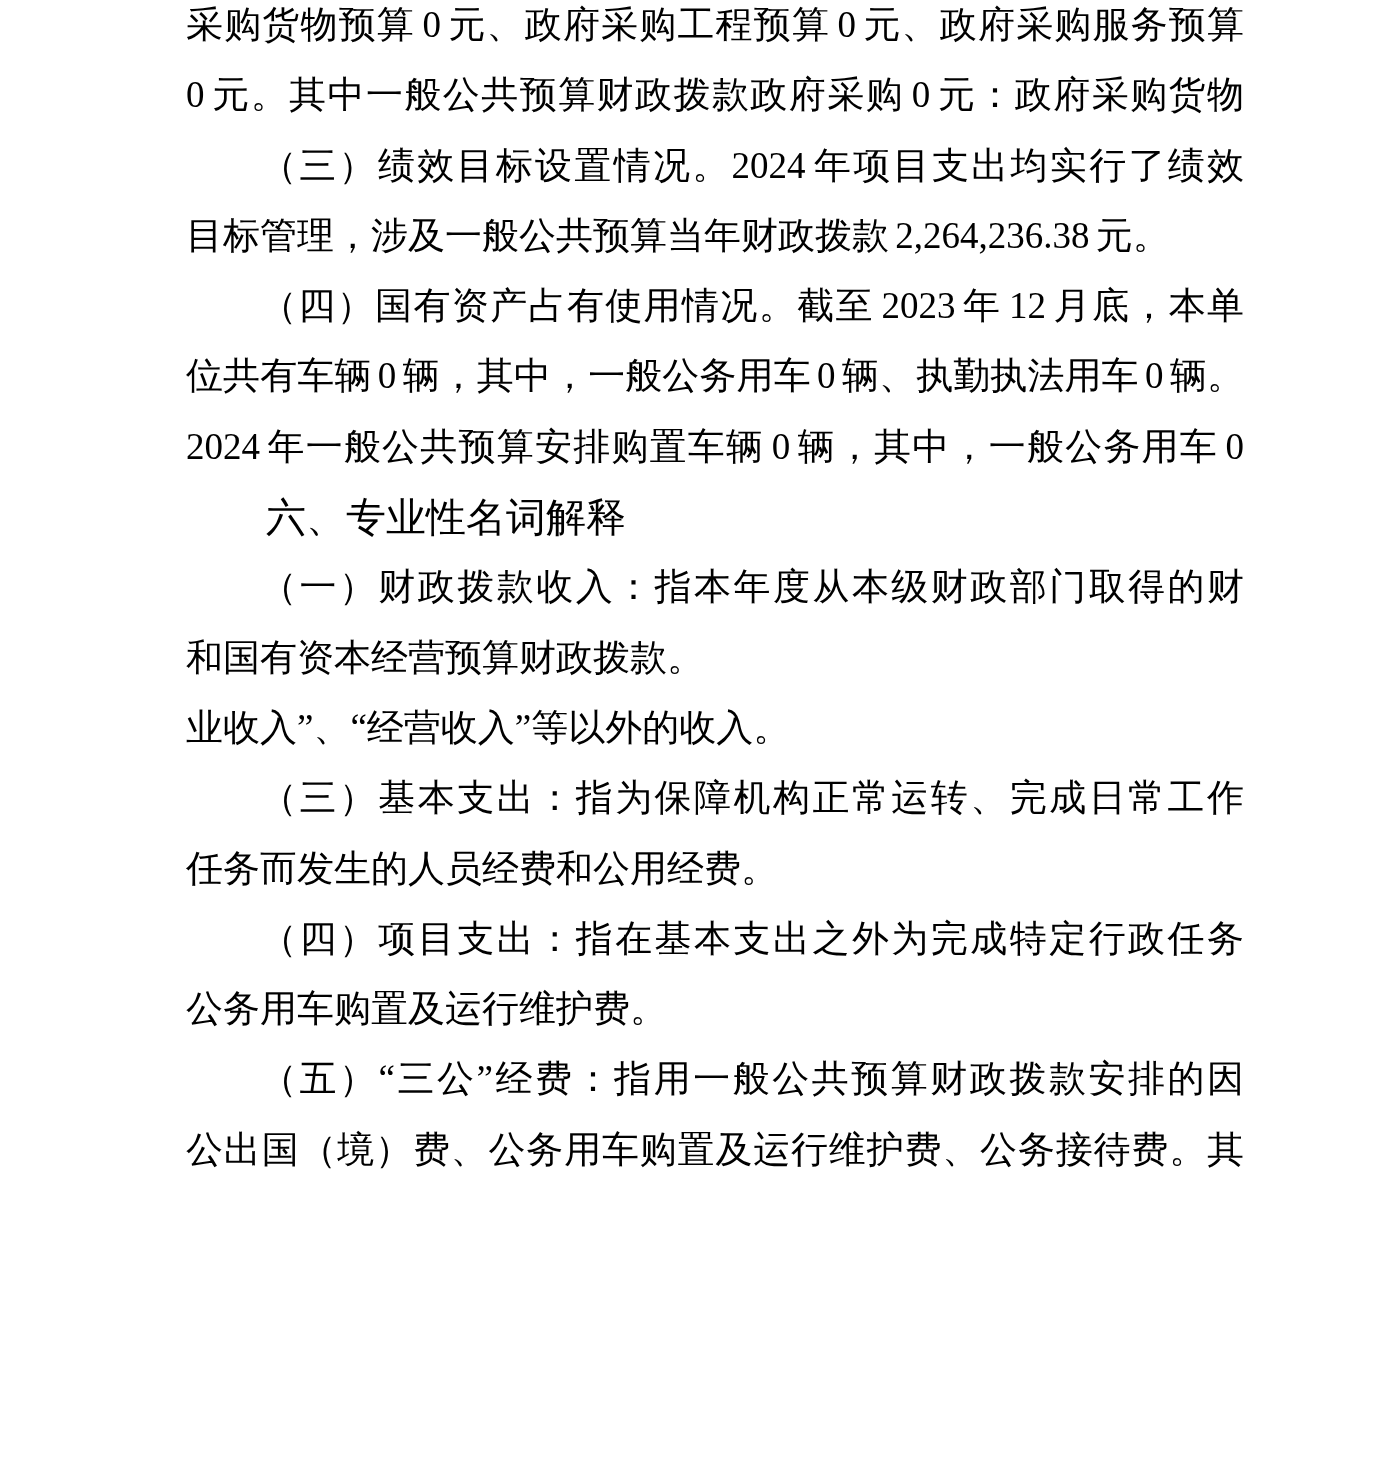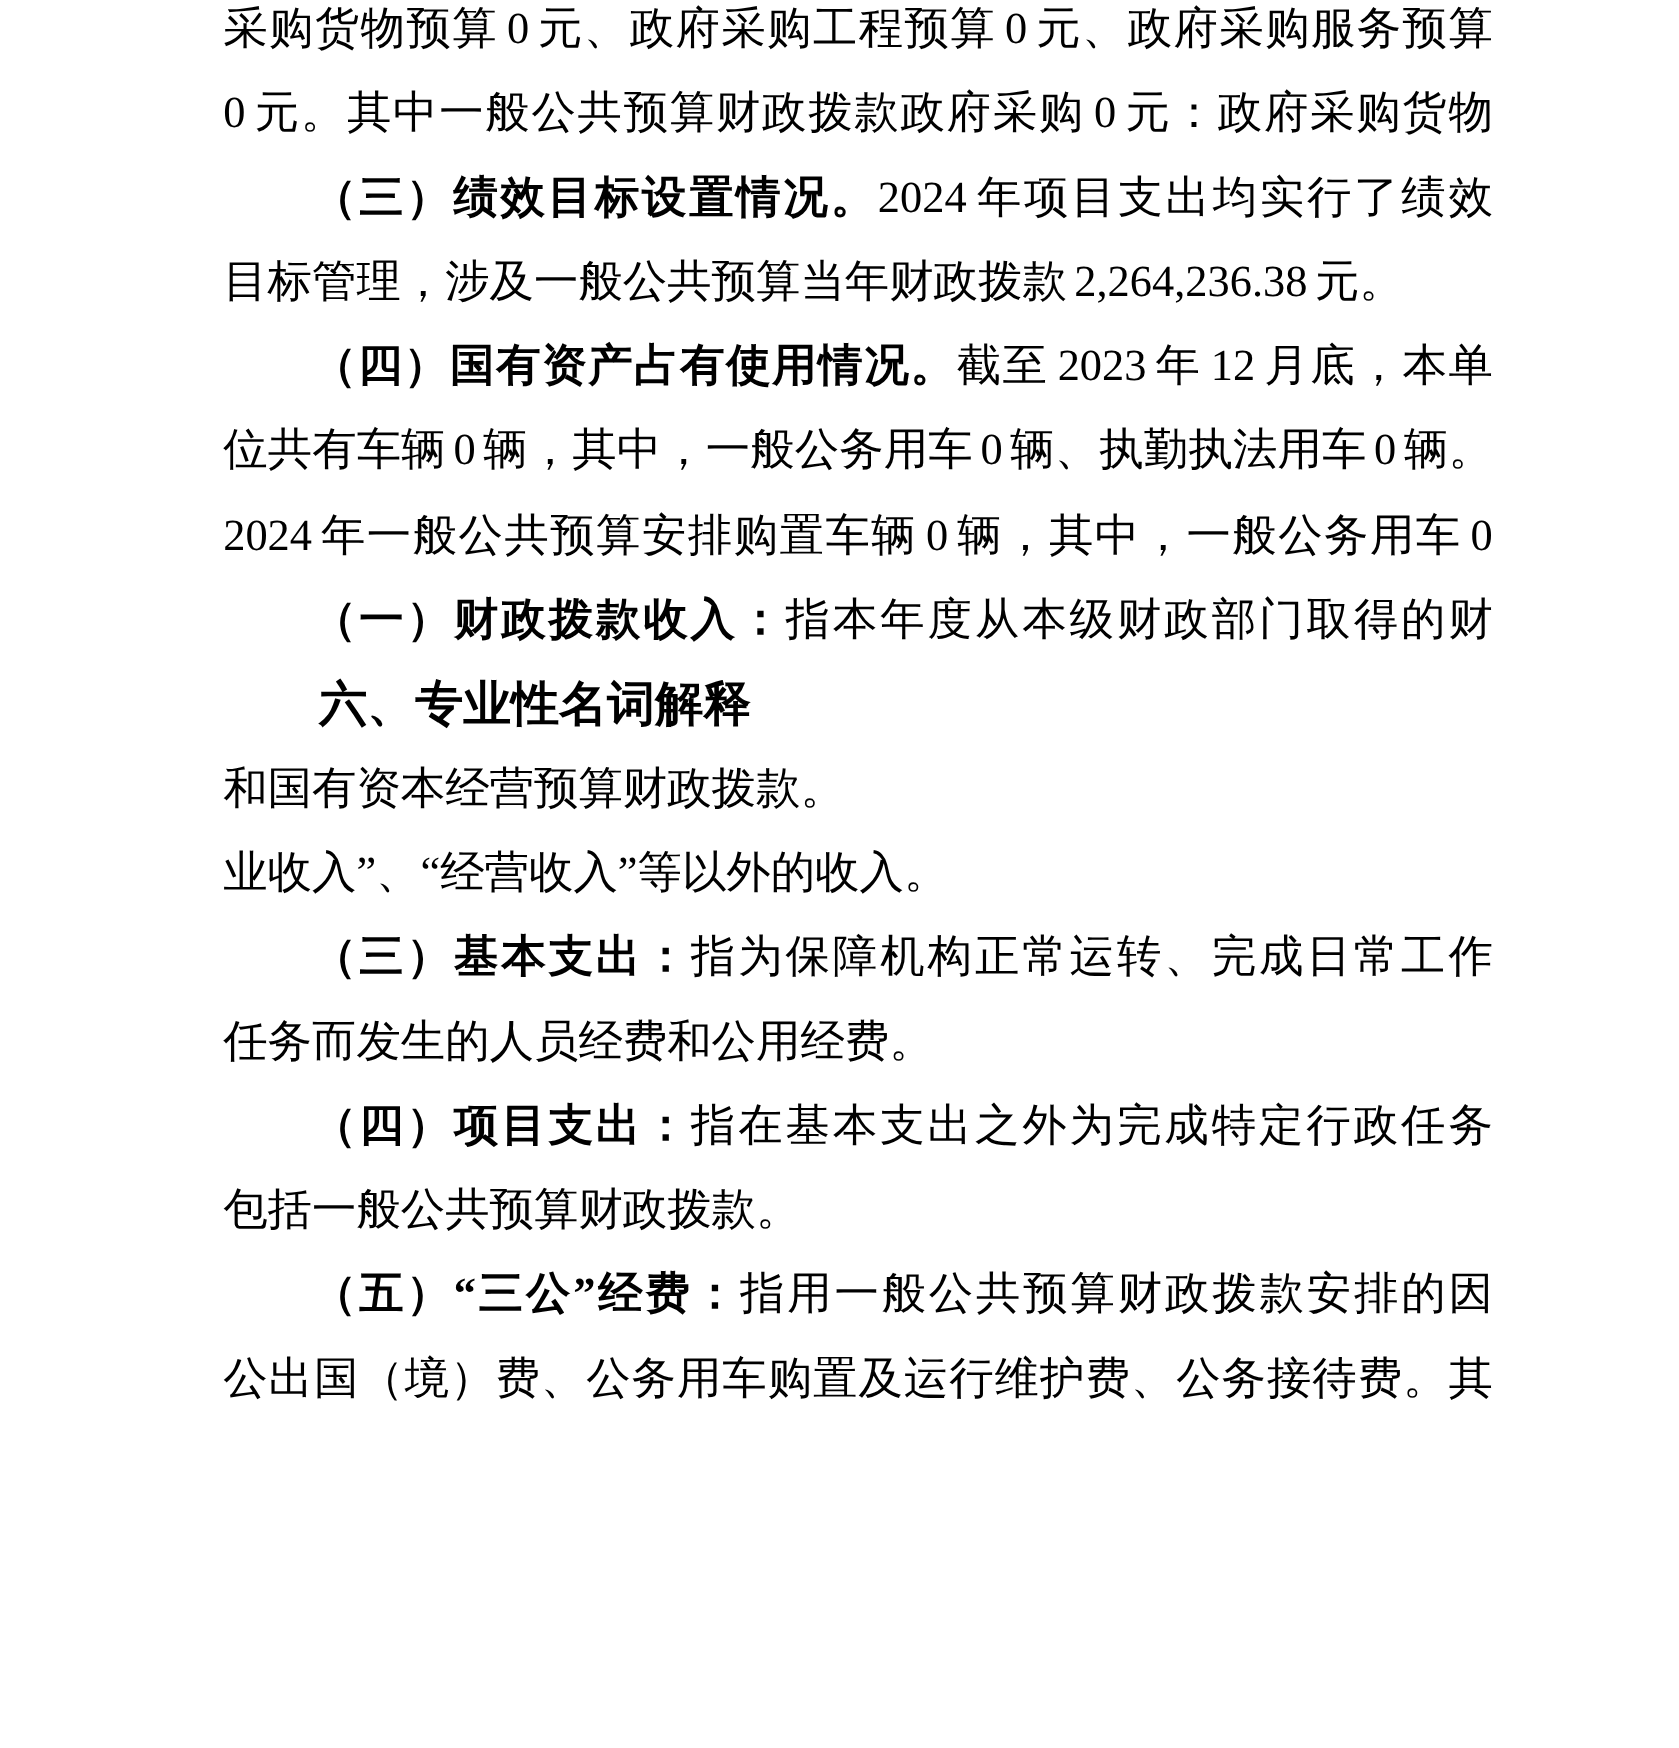--- a/index.html
+++ b/index.html
@@ -37,40 +37,40 @@
   .line.ind {
     padding-left: 74px;
   }
   .line.hd {
     padding-left: 80px;
     font-family: "Liberation Sans", "DejaVu Sans", sans-serif;
     font-size: 40px;
     font-weight: bold;
   }
   .b {
-    font-weight: bold;
+    font-weight: normal;
     margin-top: 17px;
   }
 </style>
 </head>
 <body>
 
 <div class="page">
   <div class="text-block">
       <div class="line j"><span>采购货物预算 0 元、政府采购工程预算 0 元、政府采购服务预算</span></div>
       <div class="line j"><span>0 元。其中一般公共预算财政拨款政府采购 0 元：政府采购货物</span></div>
       <div class="line j ind"><span class="b">（三）绩效目标设置情况。</span><span>2024 年项目支出均实行了绩效</span></div>
       <div class="line"><span>目标管理，涉及一般公共预算当年财政拨款 2,264,236.38 元。</span></div>
       <div class="line j ind"><span class="b">（四）国有资产占有使用情况。</span><span>截至 2023 年 12 月底，本单</span></div>
       <div class="line j"><span>位共有车辆 0 辆，其中，一般公务用车 0 辆、执勤执法用车 0 辆。</span></div>
       <div class="line j"><span>2024 年一般公共预算安排购置车辆 0 辆，其中，一般公务用车 0</span></div>
+      <div class="line ind hd"><span class="b">六、专业性名词解释</span></div>
       <div class="line j ind"><span class="b">（一）财政拨款收入：</span><span>指本年度从本级财政部门取得的财</span></div>
-      <div class="line ind hd"><span class="b">六、专业性名词解释</span></div>
       <div class="line"><span>和国有资本经营预算财政拨款。</span></div>
       <div class="line"><span>业收入”、“经营收入”等以外的收入。</span></div>
       <div class="line j ind"><span class="b">（三）基本支出：</span><span>指为保障机构正常运转、完成日常工作</span></div>
       <div class="line"><span>任务而发生的人员经费和公用经费。</span></div>
       <div class="line j ind"><span class="b">（四）项目支出：</span><span>指在基本支出之外为完成特定行政任务</span></div>
-      <div class="line"><span>包括一般公共预算财政拨款。</span></div>
+      <div class="line"><span>公务用车购置及运行维护费。</span></div>
       <div class="line j ind"><span class="b">（五）“三公”经费：</span><span>指用一般公共预算财政拨款安排的因</span></div>
       <div class="line j"><span>公出国（境）费、公务用车购置及运行维护费、公务接待费。其</span></div>
     </div>
 </div>
 
 </body></html>

